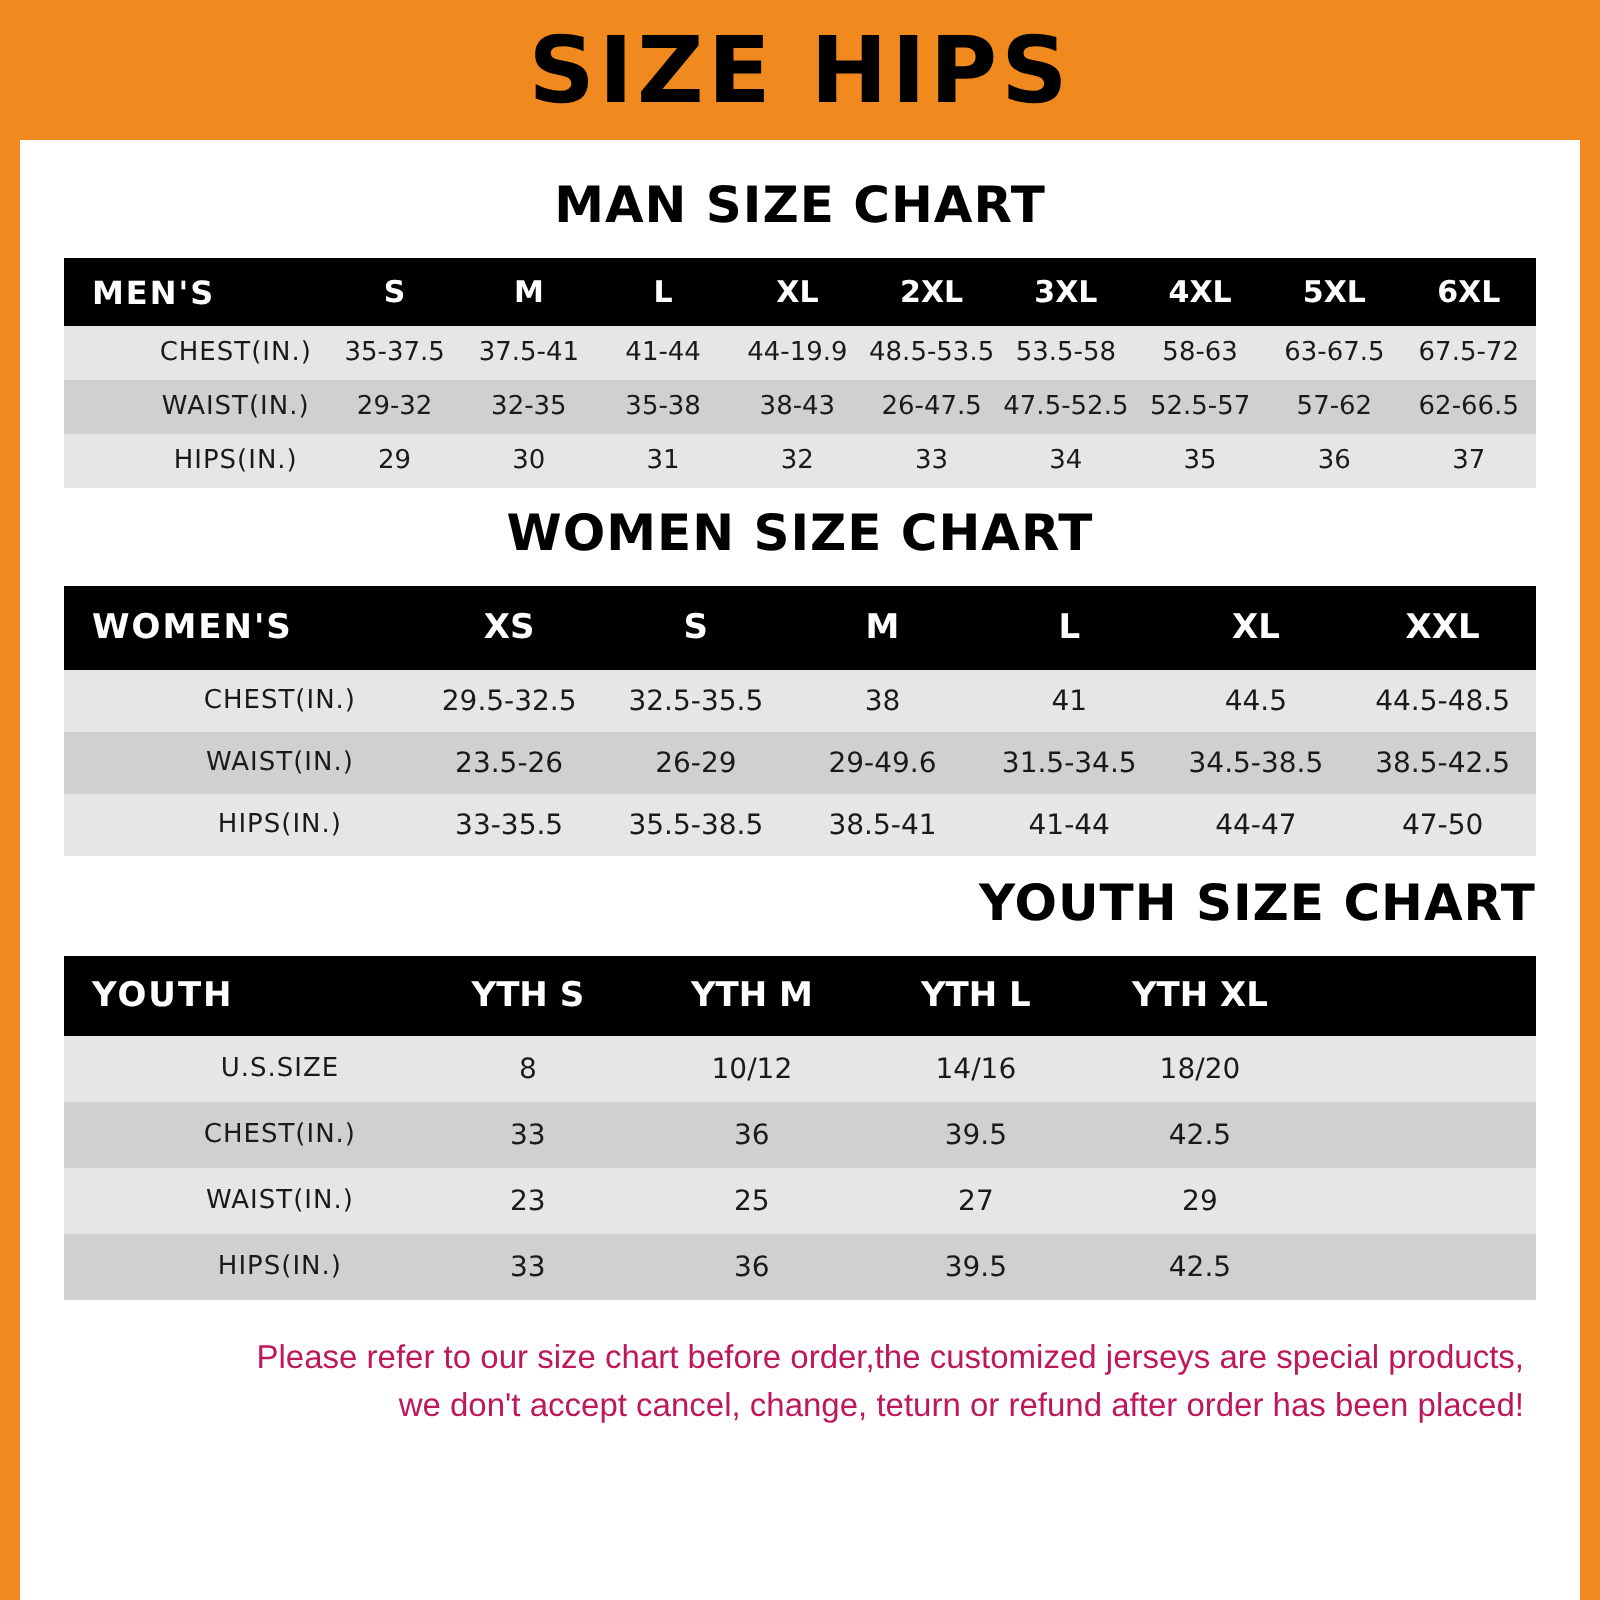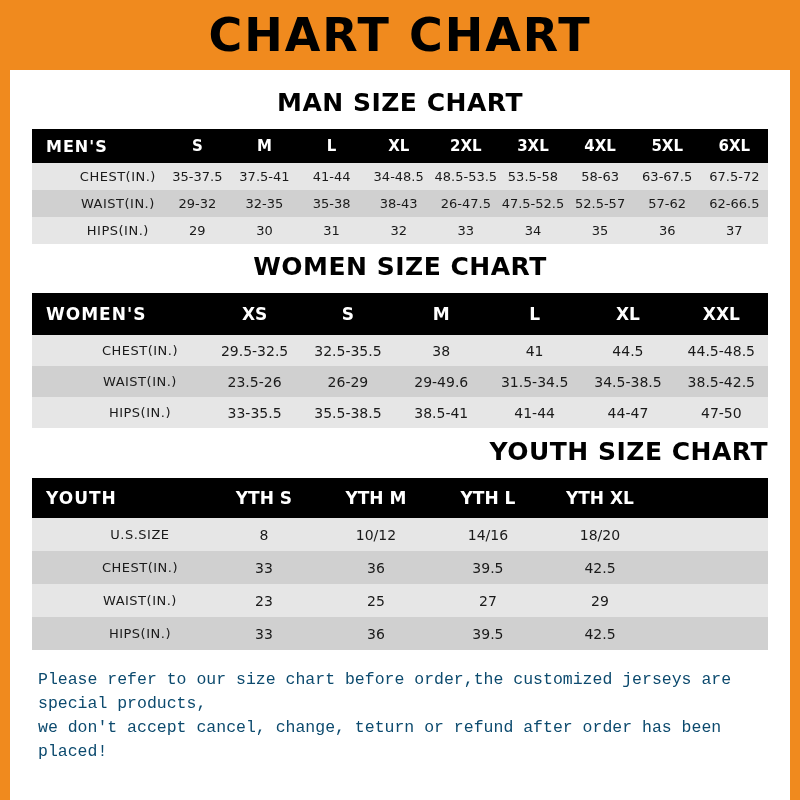--- a/index.html
+++ b/index.html
@@ -95,35 +95,35 @@
   table.women-table thead th.row-label { font-size: 17px; }
 
   table.youth-table tbody td { height: 33px; font-size: 14px; }
   table.youth-table thead th { height: 40px; font-size: 17px; }
   table.youth-table thead th.row-label { font-size: 17px; }
   table.youth-table thead th.sp { }
 
   .footer-note {
     margin-top: 18px;
     padding: 0 6px;
-    text-align: left;
-    color: #0c4a6e;
+    text-align: right;
+    color: #be185d;
     font-size: 16.5px;
     line-height: 1.45;
-    font-family: Liberation Mono, monospace;
+    font-family: Liberation Sans, sans-serif;
   }
   .footer-line { display: block; }
 </style>
 </head>
 <body>
 
 <div class="page">
 
   <div class="header-banner">
-    <div class="header-title">CHART CHART</div>
+    <div class="header-title">SIZE HIPS</div>
   </div>
 
   <div class="content">
 
     <div class="section-title man-title">MAN SIZE CHART</div>
     <table class="size-table man-table">
       <thead>
         <tr>
           <th class="row-label" style="width:16%">MEN'S</th>
           <th>S</th>
@@ -136,21 +136,21 @@
           <th>5XL</th>
           <th>6XL</th>
         </tr>
       </thead>
       <tbody>
         <tr class="light">
           <td class="row-label">CHEST(IN.)</td>
           <td>35-37.5</td>
           <td>37.5-41</td>
           <td>41-44</td>
-          <td>34-48.5</td>
+          <td>44-19.9</td>
           <td>48.5-53.5</td>
           <td>53.5-58</td>
           <td>58-63</td>
           <td>63-67.5</td>
           <td>67.5-72</td>
         </tr>
         <tr class="dark">
           <td class="row-label">WAIST(IN.)</td>
           <td>29-32</td>
           <td>32-35</td>

